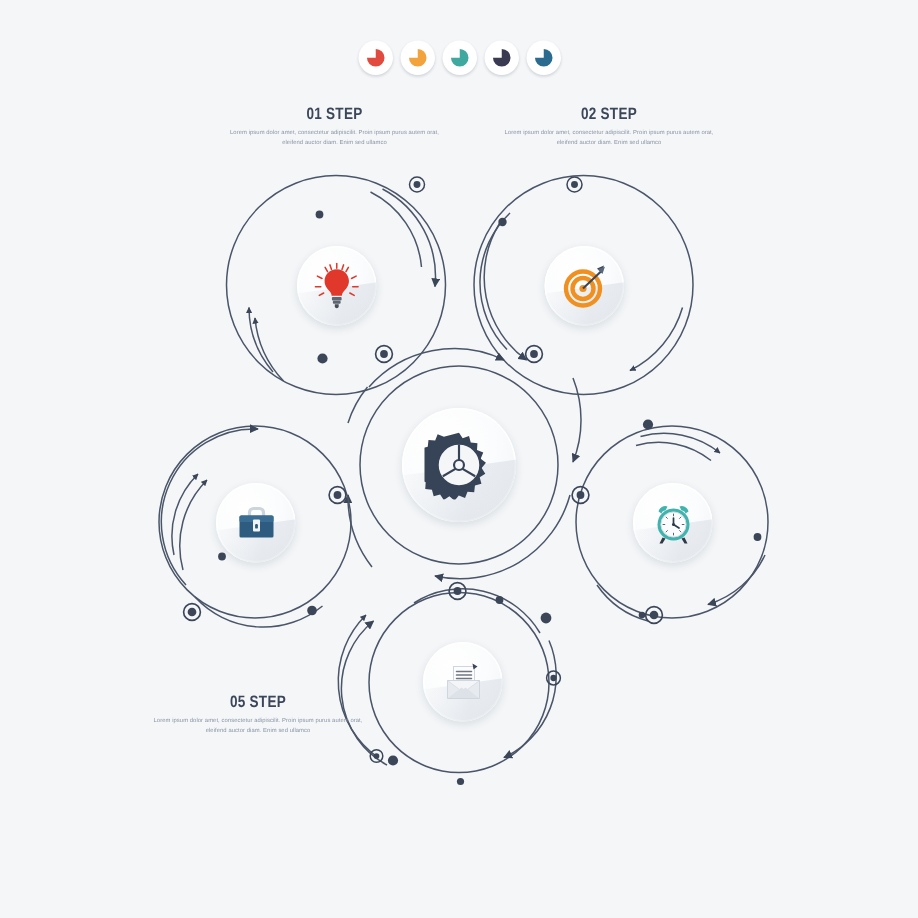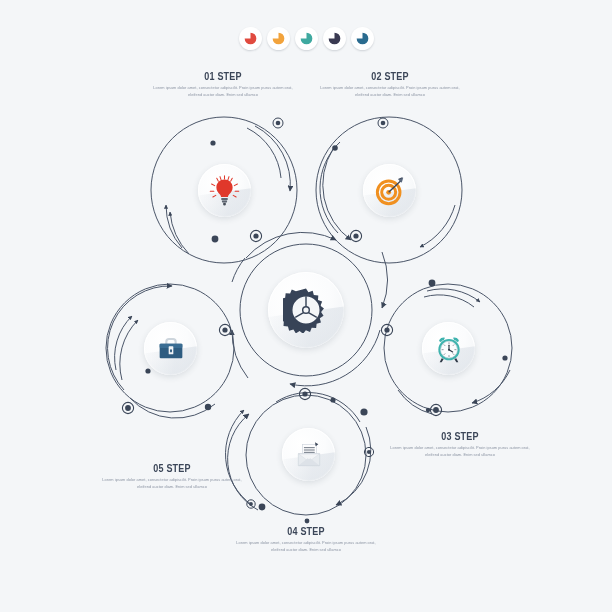--- a/index.html
+++ b/index.html
@@ -205,34 +205,26 @@
           <path d="M10 10 L10 1 A9 9 0 1 1 1 10 Z" fill="#2a6b8f"></path>
         </svg>
     </div>
   </div>
 
   <div class="step-text" style="left:148px;top:70px;">
     <div class="step-title">01 STEP</div>
     <div class="step-body">Lorem ipsum dolor amet, consectetur adipiscilit. Proin ipsum purus autem orat, eleifend auctor diam. Enim sed ullamco</div>
   </div>
 
-  <div class="step-text" style="left:315px;top:70px;">
+  <div class="step-text" style="left:331px;top:70px;">
     <div class="step-title">02 STEP</div>
     <div class="step-body">Lorem ipsum dolor amet, consectetur adipiscilit. Proin ipsum purus autem orat, eleifend auctor diam. Enim sed ullamco</div>
   </div>
 
-  <div class="step-text" style="left:385px;top:430px;">
-    <div class="step-title">03 STEP</div>
-    <div class="step-body">Lorem ipsum dolor amet, consectetur adipiscilit. Proin ipsum purus autem orat, eleifend auctor diam. Enim sed ullamco</div>
-  </div>
-
-  <div class="step-text" style="left:231px;top:525px;">
-    <div class="step-title">04 STEP</div>
-    <div class="step-body">Lorem ipsum dolor amet, consectetur adipiscilit. Proin ipsum purus autem orat, eleifend auctor diam. Enim sed ullamco</div>
-  </div>
+
 
   <div class="step-text" style="left:97px;top:430px;margin-top:32px;">
     <div class="step-title">05 STEP</div>
     <div class="step-body">Lorem ipsum dolor amet, consectetur adipiscilit. Proin ipsum purus autem orat, eleifend auctor diam. Enim sed ullamco</div>
   </div>
 
   <div class="puck" style="left:268px;top:272px;width:76px;height:76px;">
     <svg width="46" height="46" viewBox="0 0 64 64">
       <g fill="#374357">
         <path d="M32 2 l3.4 5.2 5.9-2.1 1.6 6 6.2 .7-.4 6.2 5.8 2.3-2.4 5.8 4.9 3.9-4 4.8 3.4 5.2-5.2 3.4 1.6 6-6 1.6-.7 6.2-6.2-.4-2.3 5.8-5.8-2.4-3.9 4.9-4.8-4-5.2 3.4-3.4-5.2-6 1.6-1.6-6-6.2-.7.4-6.2-5.8-2.3 2.4-5.8-4.9-3.9 4-4.8-3.4-5.2 5.2-3.4-1.6-6 6-1.6.7-6.2 6.2.4 2.3-5.8 5.8 2.4z"></path>

